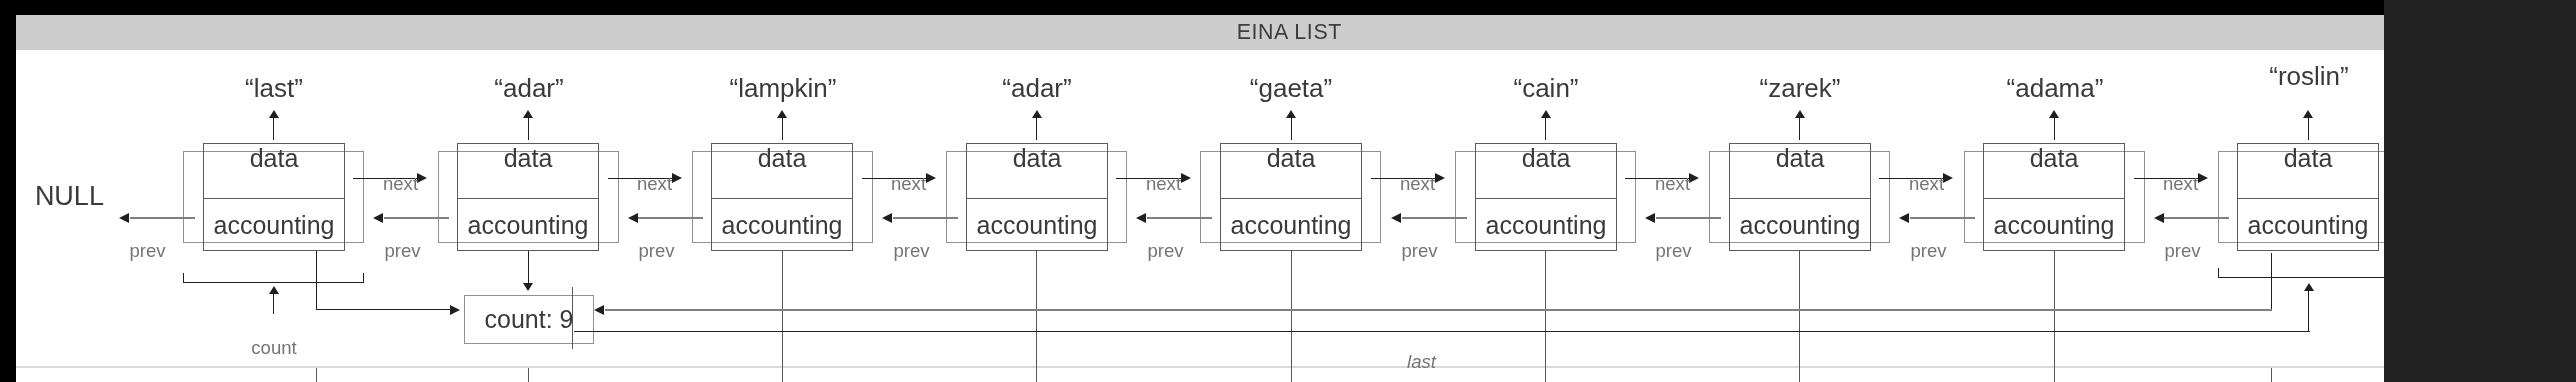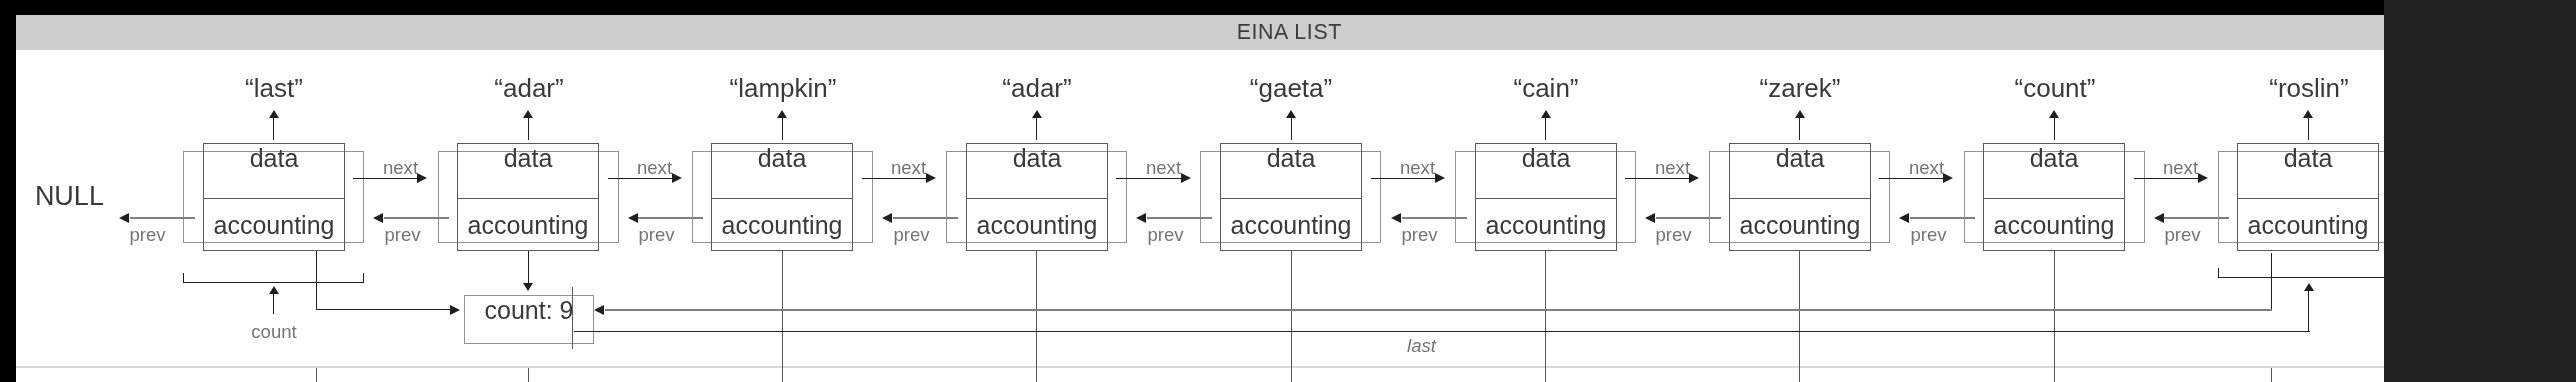--- a/index.html
+++ b/index.html
@@ -16,21 +16,21 @@
     background: var(--title-bar-bg, #cdcdcd);
     display:flex; align-items:center; justify-content:center;
   }
   #title-bar .title-text {
     font-size:21.4px; letter-spacing:0.6px;
     color: var(--title-text, #3d3d3d);
   }
   .lbl { position:absolute; text-align:center; white-space:nowrap; }
   .name-label { font-size:26px; color: var(--node-text, #3a3a3a); }
   .cell-label { font-size:25px; color: var(--node-text, #3a3a3a); }
-  .small-label { font-size:18.6px; color: var(--label-gray, #757575); }
+  .small-label { font-size:18.6px; color: var(--label-gray, #757575); margin-top: 16px; }
   .null-label { font-size:27px; color: var(--node-text, #3a3a3a); }
   .count-label { font-size:25px; color: var(--node-text, #3a3a3a); }
 
   .outer-box { position:absolute; border:1.1px solid var(--outer-border,#919191); background:transparent; }
   .inner-box { position:absolute; border:1.1px solid var(--inner-border,#5a5a5a); background:transparent; }
   .inner-box .cell-data {
     position:absolute; left:0; top:0; width:100%; height:54px;
     border-bottom:1.1px solid var(--inner-border,#5a5a5a);
     display:flex; align-items:flex-start; justify-content:center;
   }
@@ -47,21 +47,21 @@
   
   .tri { position:absolute; width:0; height:0; }
   .tri-right { border-top:5px solid transparent; border-bottom:5px solid transparent; border-left:10.7px solid var(--line-dark,#1f1f1f); }
   .tri-left  { border-top:5px solid transparent; border-bottom:5px solid transparent; border-right:10.7px solid var(--line-dark,#1f1f1f); }
   .tri-up    { border-left:5px solid transparent; border-right:5px solid transparent; border-bottom:8.4px solid var(--line-dark,#1f1f1f); }
   .tri-down  { border-left:5px solid transparent; border-right:5px solid transparent; border-top:8.4px solid var(--line-dark,#1f1f1f); }
 
   #divider { position:absolute; left:16.3px; top:366px; width:2546px; height:2.3px; background: var(--divider,#dadada); }
   #count-box {
     position:absolute; border:1.1px solid var(--outer-border,#919191);
-    display:flex; align-items:flex-start; justify-content:center; background:#fff;
+    display:flex; align-items:center; justify-content:center; background:#fff;
   }
 </style>
 </head>
 <body>
 
 <div id="stage" style="--frame: #000000; --title-bar-bg: #cdcdcd; --title-text: #3d3d3d; --canvas-bg: #ffffff; --outer-border: #919191; --inner-border: #5a5a5a; --node-text: #3a3a3a; --label-gray: #757575; --line-dark: #1f1f1f; --line-gray: #808080; --divider: #dadada;">
 
   <div class="bar-black" style="left:0;top:0;width:2576px;height:15px;"></div>
   <div class="bar-black" style="left:0;top:0;width:16.3px;height:382px;"></div>
   <div class="bar-black" style="left:2562px;top:0;width:14px;height:382px;"></div>
@@ -200,40 +200,40 @@
           <span class="cell-label">accounting</span>
         </div>
            </div>
       <div class="hline dark" style="left:1879px;top:178px;width:65px;height:1.1px;"></div>
       <div class="tri tri-right" style="left:1943px;top:173px;"></div>
       <div class="lbl small-label" style="left:1870px;top:157px;width:113px;">next</div>
       <div class="hline gray" style="left:1656px;top:217px;width:65px;height:1.7px;"></div>
       <div class="tri tri-left" style="left:1645px;top:213px;"></div>
       <div class="lbl small-label" style="left:1617px;top:224px;width:113px;">prev</div>
       <div class="vline soft" style="left:1799px;top:251px;width:1.1px;height:131px;"></div>
-      <div class="lbl name-label" style="left:1959px;top:73px;width:192px;">“count”</div>
+      <div class="lbl name-label" style="left:1959px;top:73px;width:192px;">“adama”</div>
       <div class="tri tri-up" style="left:2049px;top:110px;"></div>
       <div class="vline dark" style="left:2054px;top:118px;width:1.1px;height:22px;"></div>
       <div class="outer-box" style="left:1964px;top:151px;width:179px;height:90px;"></div>
       <div class="inner-box" style="left:1983px;top:143px;width:140px;height:106px;">
              <div class="cell-data">
           <span class="cell-label">data</span>
         </div>
              <div class="cell-acct">
           <span class="cell-label">accounting</span>
         </div>
            </div>
       <div class="hline dark" style="left:2134px;top:178px;width:65px;height:1.1px;"></div>
       <div class="tri tri-right" style="left:2198px;top:173px;"></div>
       <div class="lbl small-label" style="left:2124px;top:157px;width:113px;">next</div>
       <div class="hline gray" style="left:1910px;top:217px;width:65px;height:1.7px;"></div>
       <div class="tri tri-left" style="left:1899px;top:213px;"></div>
       <div class="lbl small-label" style="left:1872px;top:224px;width:113px;">prev</div>
       <div class="vline soft" style="left:2054px;top:251px;width:1.1px;height:131px;"></div>
-      <div class="lbl name-label" style="left:2213px;top:73px;width:192px;">“roslin”</div>
+      <div class="lbl name-label" style="left:2213px;top:61px;width:192px;">“roslin”</div>
       <div class="tri tri-up" style="left:2303px;top:110px;"></div>
       <div class="vline dark" style="left:2308px;top:118px;width:1.1px;height:22px;"></div>
       <div class="outer-box" style="left:2218px;top:151px;width:179px;height:90px;"></div>
       <div class="inner-box" style="left:2237px;top:143px;width:140px;height:106px;">
              <div class="cell-data">
           <span class="cell-label">data</span>
         </div>
              <div class="cell-acct">
           <span class="cell-label">accounting</span>
         </div>

